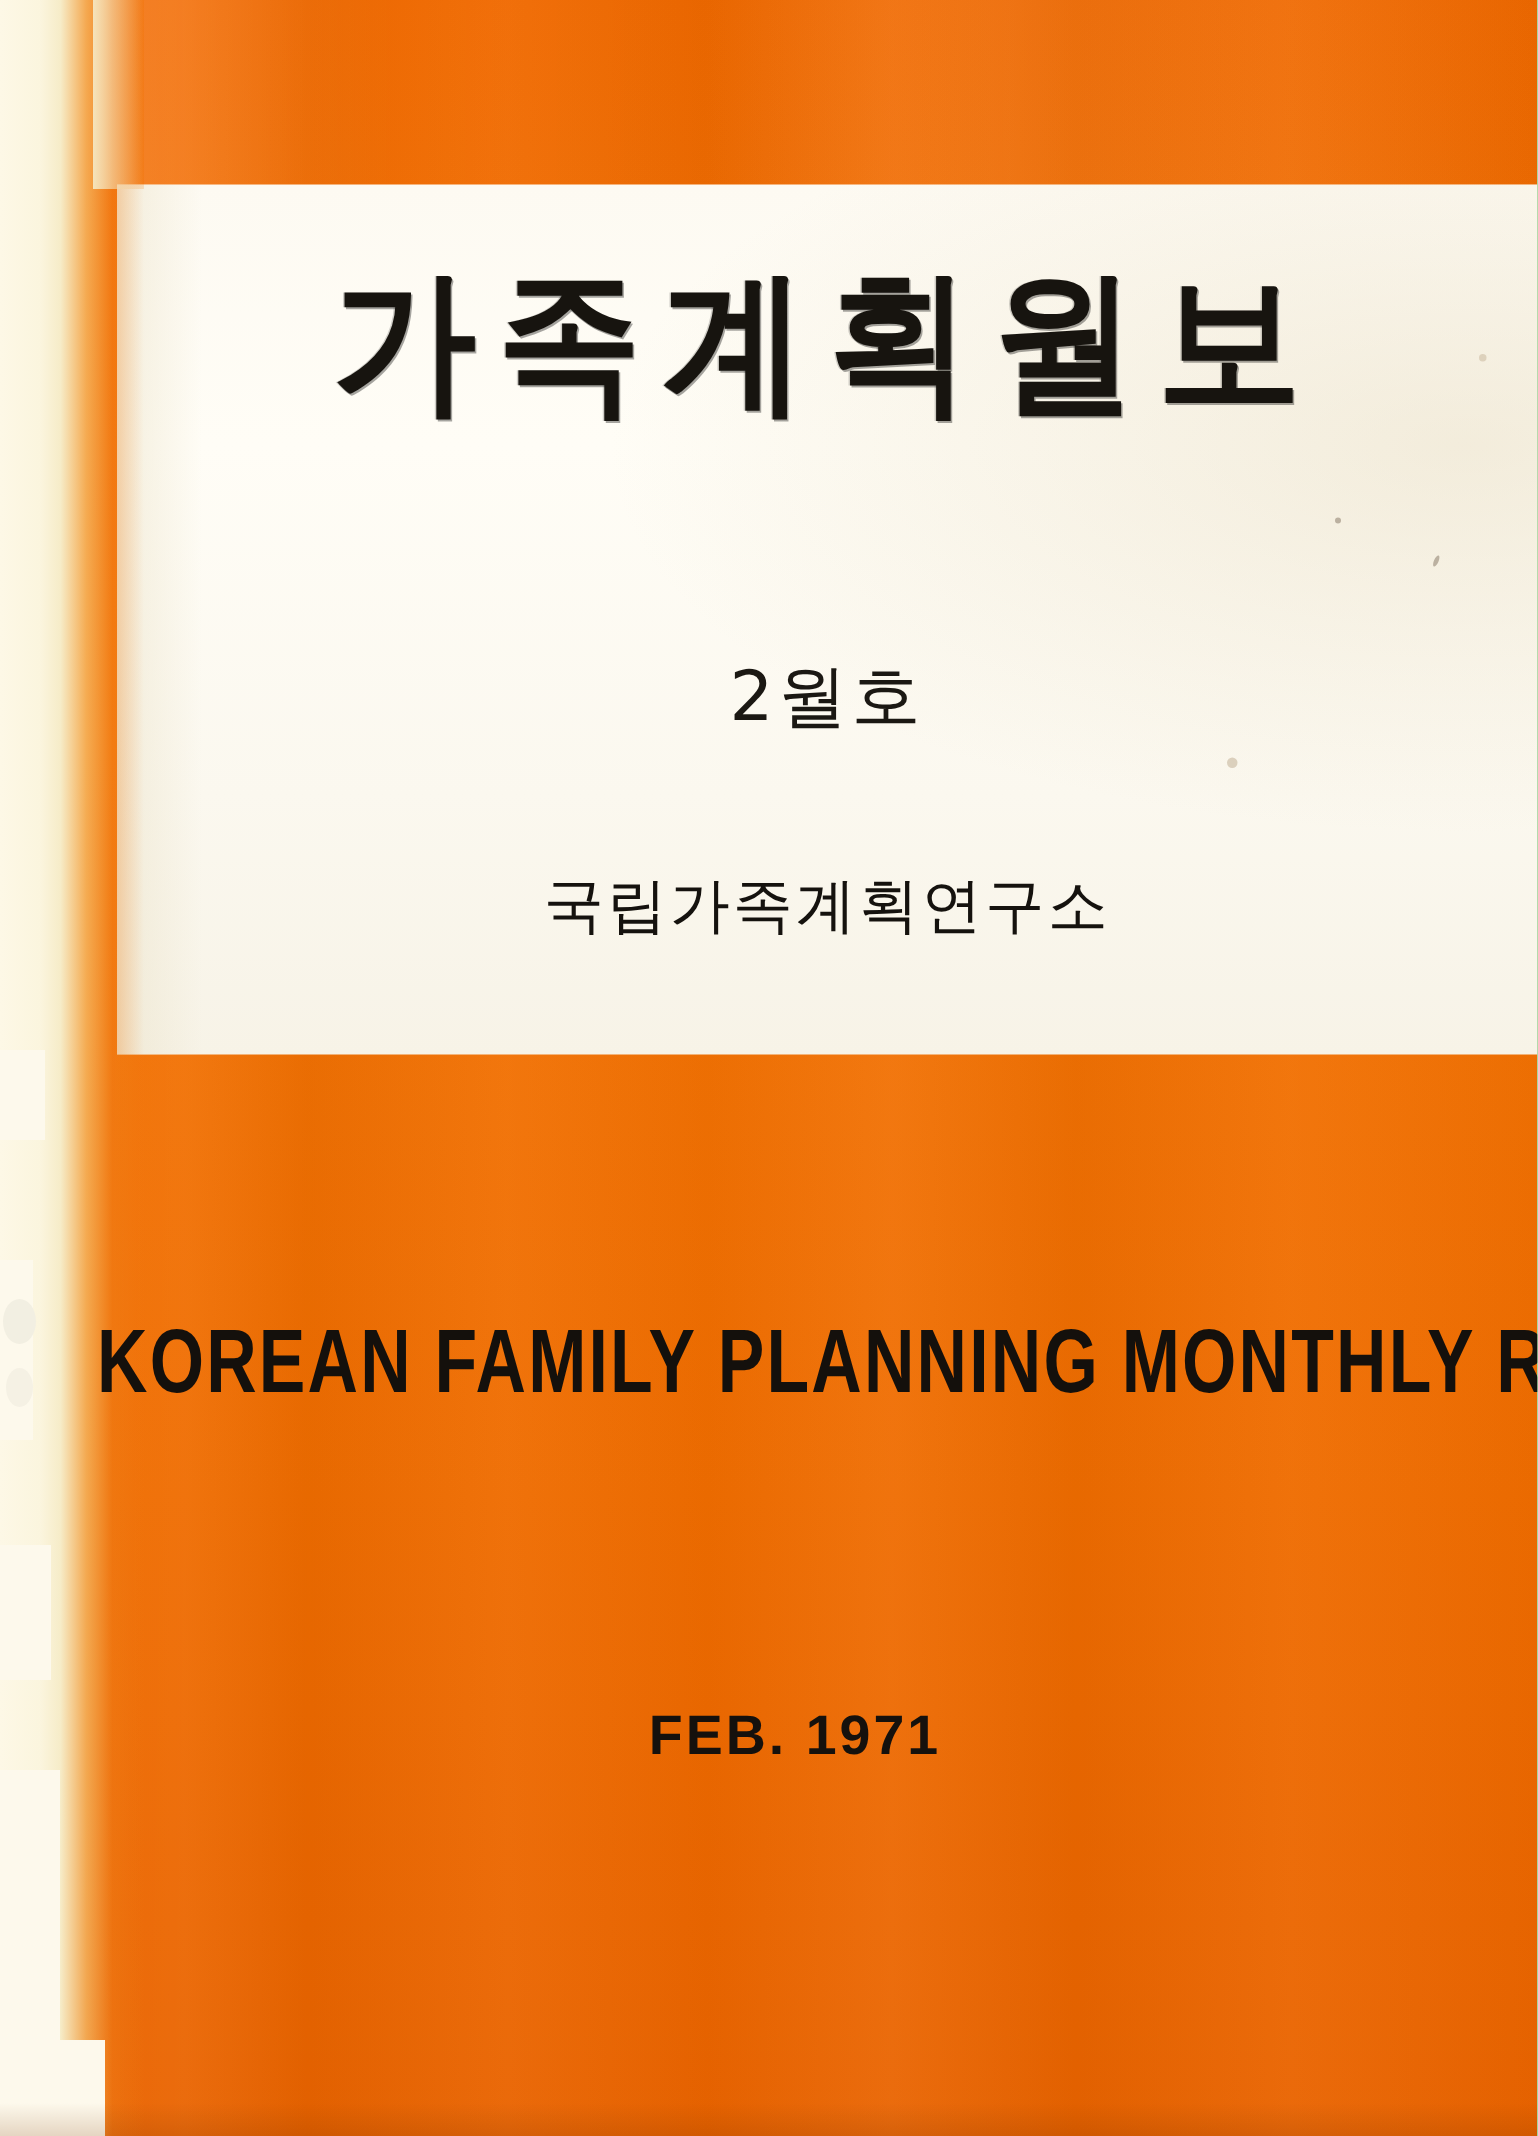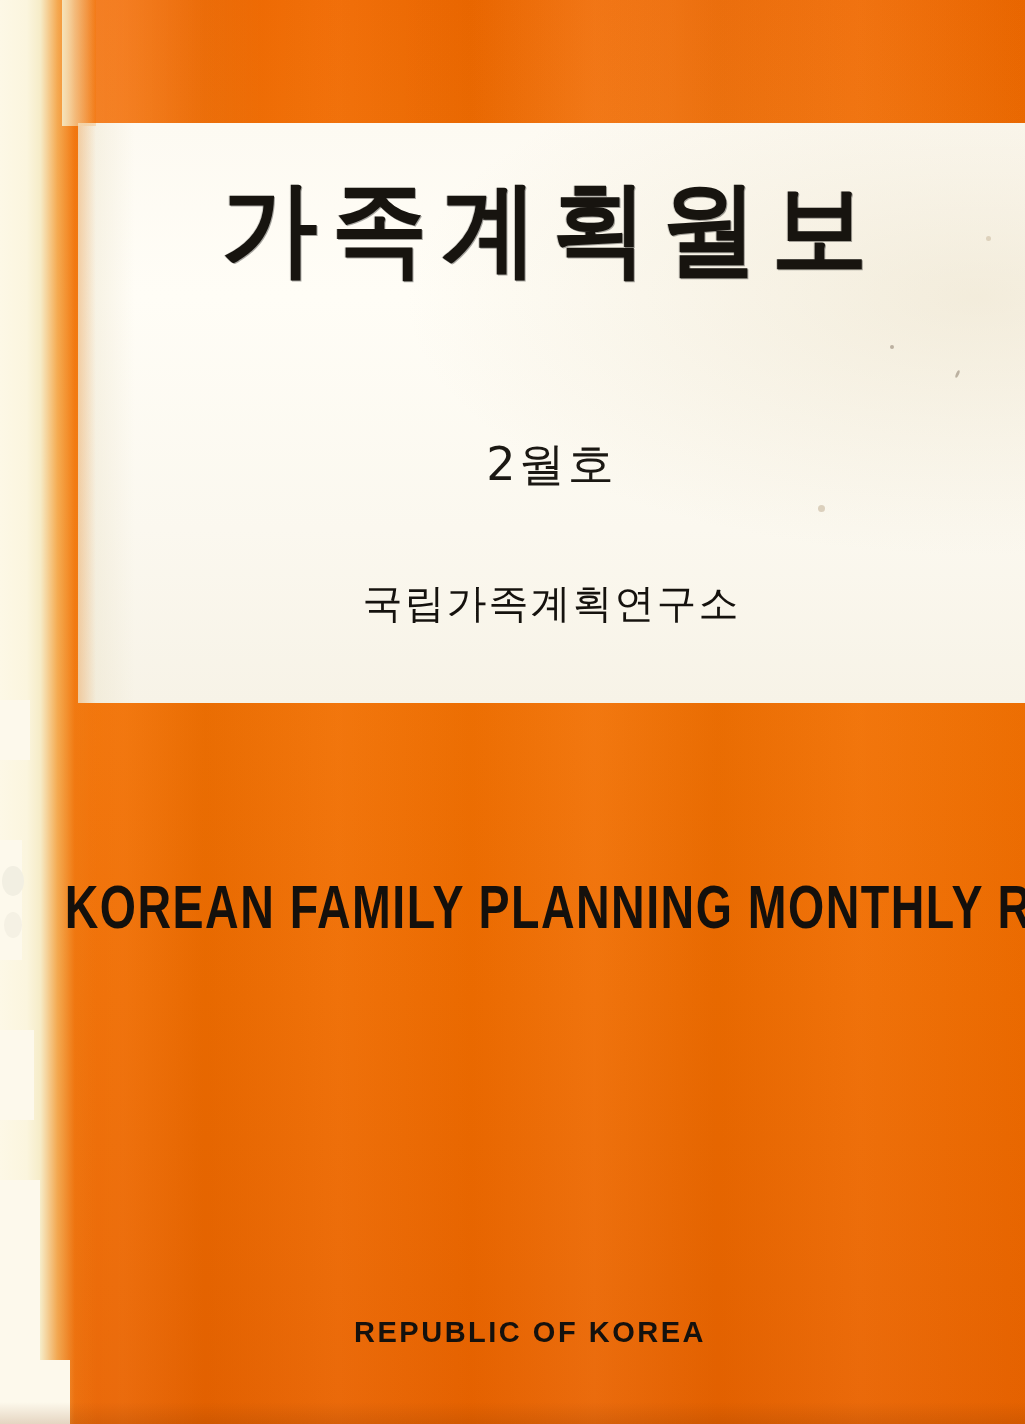--- a/index.html
+++ b/index.html
@@ -245,21 +245,21 @@
     <div class="tear t4"></div>
     <div class="tear t5"></div>
     <div class="blot"></div>
   </div>
 
   <div class="kr-title">가족계획월보</div>
   <div class="kr-issue">2월호</div>
   <div class="kr-org">국립가족계획연구소</div>
 
   <div class="en-headline">KOREAN FAMILY PLANNING MONTHLY REPORT</div>
-  <div class="en-country">REPUBLIC OF KOREA</div>
+  <div class="en-date">FEB. 1971</div>
 
   <div class="speck sp1"></div>
   <div class="speck sp2"></div>
   <div class="speck sp3"></div>
   <div class="speck sp4"></div>
 
   <div class="bottom-shadow"></div>
 </div>
 
 </body></html>

